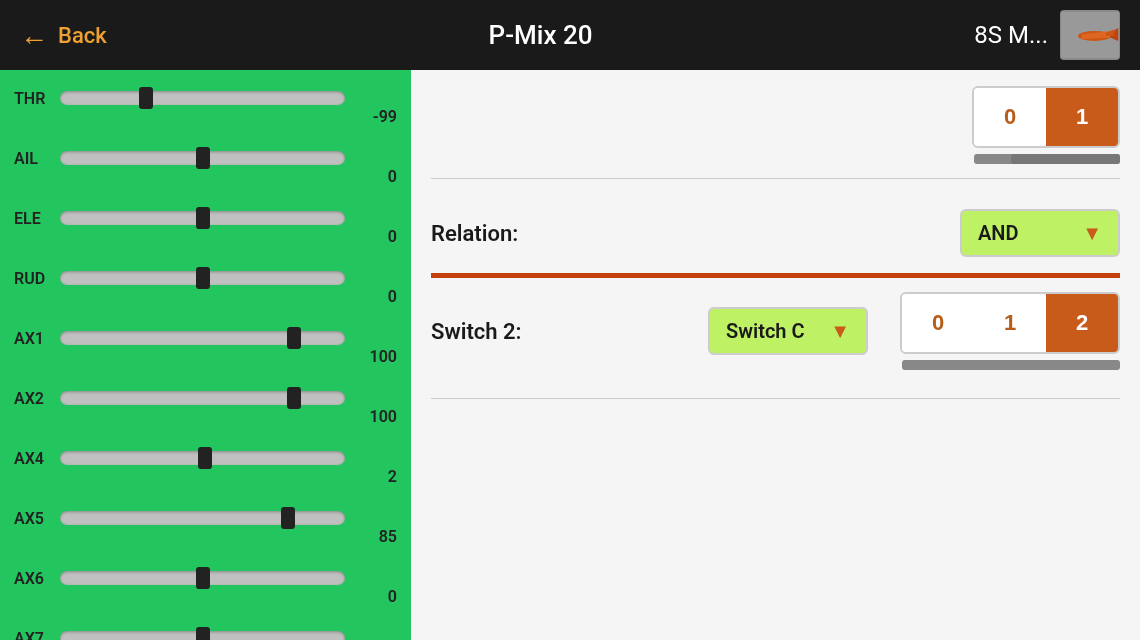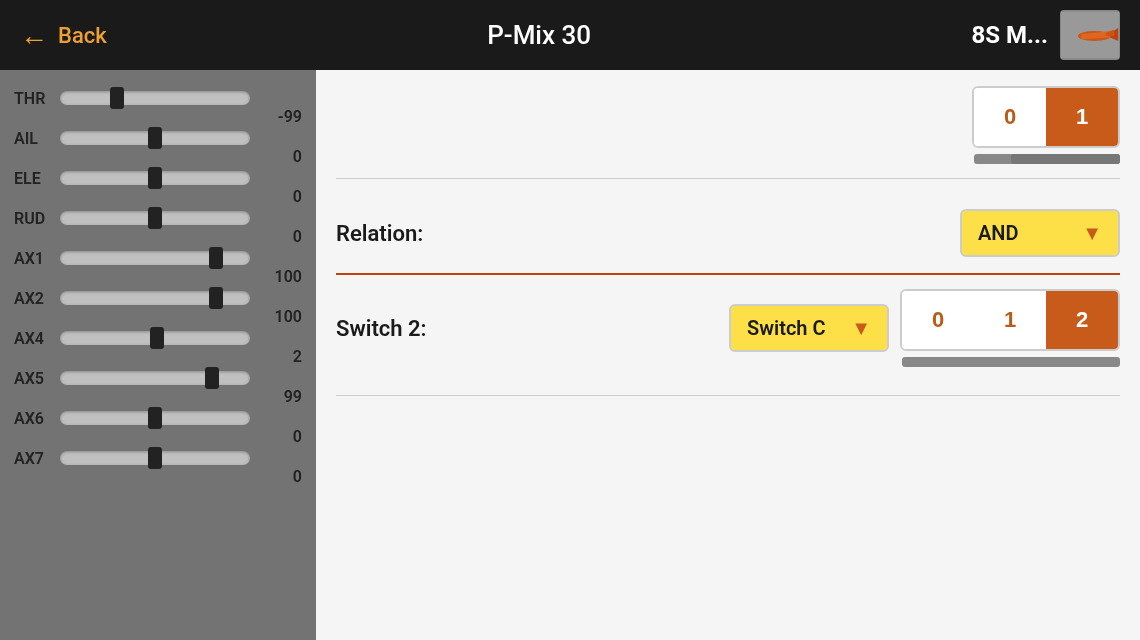--- a/index.html
+++ b/index.html
@@ -42,21 +42,21 @@
       font-weight: 500;
     }
     .header-right {
       display: flex;
       align-items: center;
       gap: 12px;
     }
     .header-model {
       color: #ffffff;
       font-size: 24px;
-      font-weight: 700;
+      font-weight: 400;
     }
     .header-icon {
       width: 60px;
       height: 50px;
       background: #888;
       border-radius: 4px;
       overflow: hidden;
       display: flex;
       align-items: center;
       justify-content: center;
@@ -68,26 +68,26 @@
 
     
     .main {
       display: flex;
       flex: 1;
       overflow: hidden;
     }
 
     
     .left-panel {
-      width: 316px;
-      background: #737373;
+      width: 411px;
+      background: #22c55e;
       padding: 8px 14px;
       display: flex;
       flex-direction: column;
-      gap: 0;
+      gap: 20px;
       flex-shrink: 0;
       overflow-y: auto;
     }
 
     .slider-row {
       display: flex;
       align-items: center;
       height: 40px;
     }
     .slider-label {
@@ -186,32 +186,32 @@
       border-radius: 3px;
       margin-left: auto;
     }
 
     
     .relation-section {
       display: flex;
       align-items: center;
       justify-content: space-between;
       padding: 16px 0;
-      border-bottom: 2px solid #c2410c;
+      border-bottom: 5px solid #c2410c;
       margin-bottom: 14px;
     }
     .section-label {
       font-size: 22px;
       font-weight: 600;
       color: #1a1a1a;
     }
     .dropdown-control {
       display: flex;
       align-items: center;
-      background: #fde047;
+      background: #bef264;
       border: 2px solid #ccc;
       border-radius: 6px;
       padding: 10px 16px;
       min-width: 160px;
       gap: 12px;
       cursor: pointer;
       justify-content: space-between;
     }
     .dropdown-value {
       font-size: 20px;
@@ -303,21 +303,21 @@
     }
   </style>
 </head>
 <body>
 
 <div class="header">
   <div class="header-back">
     <span class="header-back-arrow">←</span>
     <span>Back</span>
   </div>
-  <div class="header-title">P-Mix 30</div>
+  <div class="header-title">P-Mix 20</div>
   <div class="header-right">
     <span class="header-model">8S M...</span>
     <div class="header-icon">
       <svg class="plane-svg" viewBox="0 0 60 48" xmlns="http://www.w3.org/2000/svg">
         <rect width="60" height="48" fill="#999"></rect>
 
         <g fill="#cc6622" transform="translate(4,8) scale(0.85)">
 
           <ellipse cx="36" cy="20" rx="20" ry="6" fill="#cc5511"></ellipse>
 
@@ -398,21 +398,21 @@
         </div>
         <div class="slider-value">2</div>
       </div>
       <div class="slider-row">
         <div class="slider-label">AX5</div>
         <div class="slider-track-container">
           <div class="slider-track">
             <div class="slider-thumb" style="left: calc(80% - 7px);"></div>
           </div>
         </div>
-        <div class="slider-value">99</div>
+        <div class="slider-value">85</div>
       </div>
       <div class="slider-row">
         <div class="slider-label">AX6</div>
         <div class="slider-track-container">
           <div class="slider-track">
             <div class="slider-thumb" style="left: calc(50% - 7px);"></div>
           </div>
         </div>
         <div class="slider-value">0</div>
       </div>
@@ -448,21 +448,21 @@
     <div class="relation-section">
       <span class="section-label">Relation:</span>
       <div class="dropdown-control">
         <span class="dropdown-value">AND</span>
         <span class="dropdown-arrow">▼</span>
       </div>
     </div>
 
     <div class="switch2-section">
       <span class="section-label">Switch 2:</span>
-      <div style="display:flex;align-items:center;gap:11px;justify-content:space-between;">
+      <div style="display:flex;align-items:center;gap:32px;justify-content:space-between;">
         <div class="dropdown-control">
           <span class="dropdown-value">Switch C</span>
           <span class="dropdown-arrow">▼</span>
         </div>
         <div class="switch2-wrapper">
           <div class="switch2-btn-group">
             <button class="switch2-btn" id="sw2-btn-0">0</button>
             <button class="switch2-btn" id="sw2-btn-1">1</button>
             <button class="switch2-btn active" id="sw2-btn-2">2</button>
           </div>

